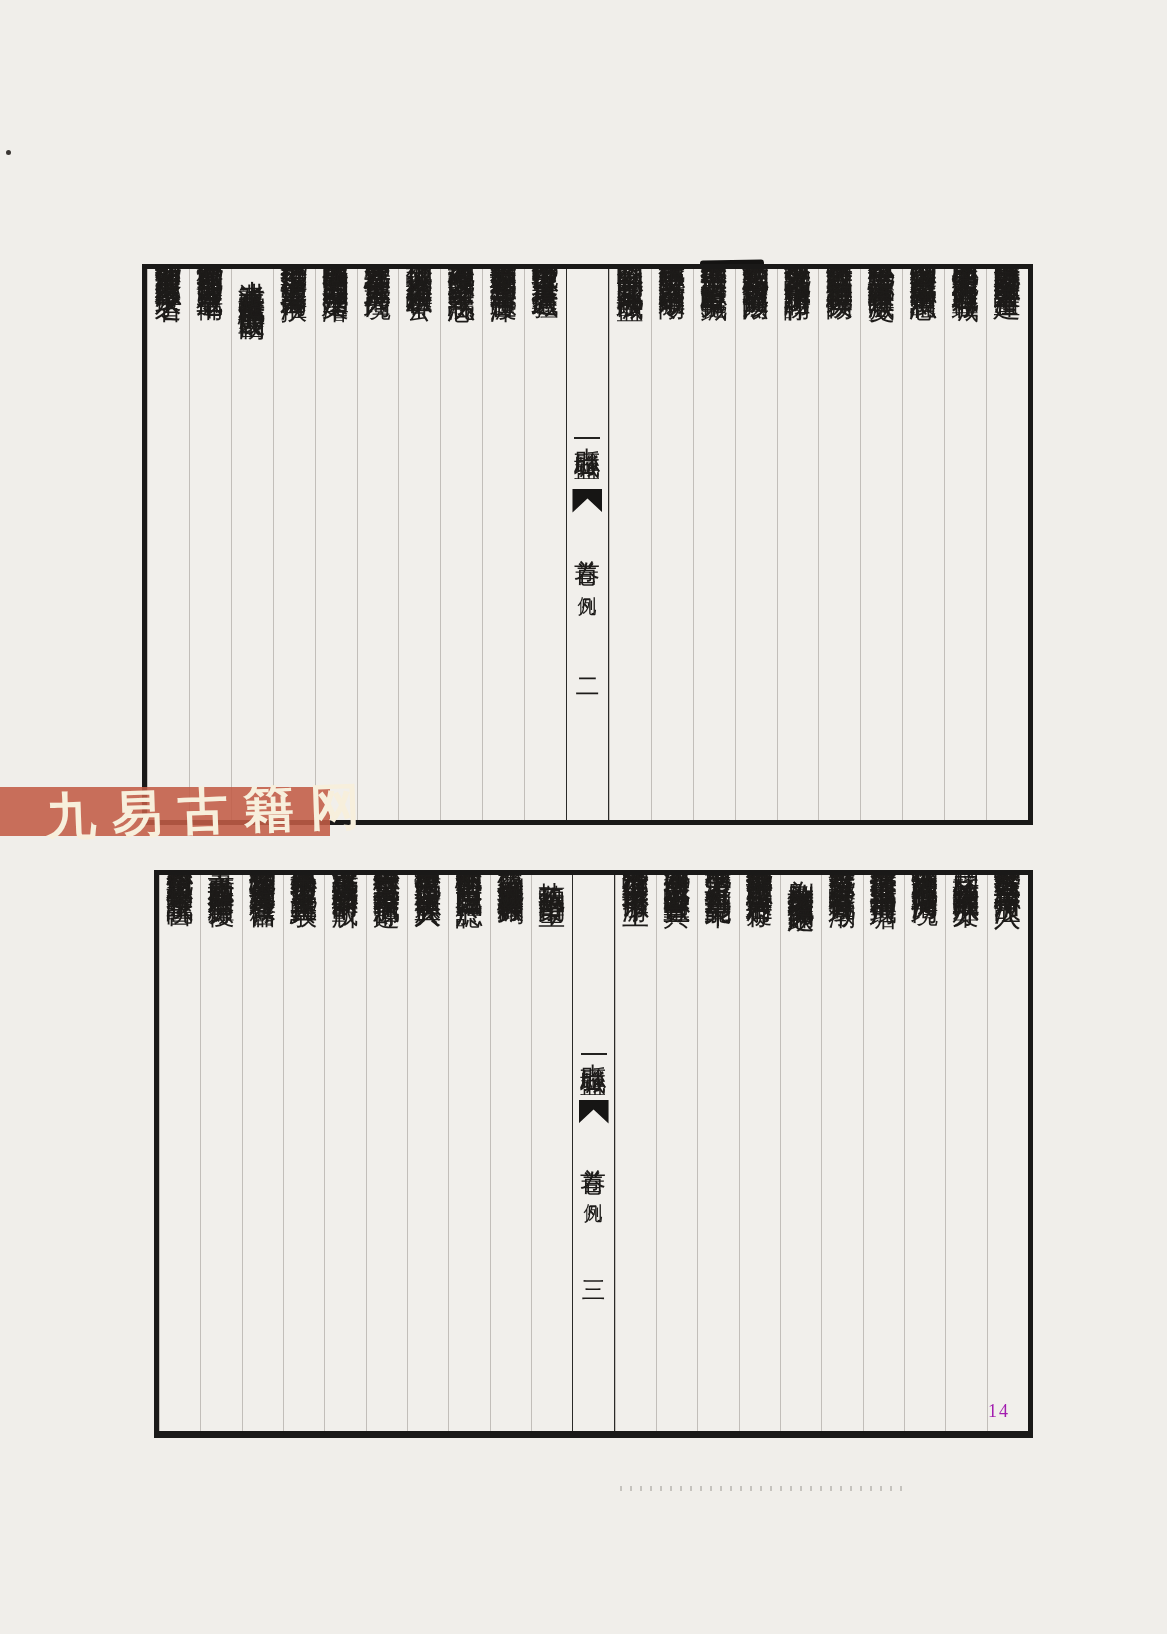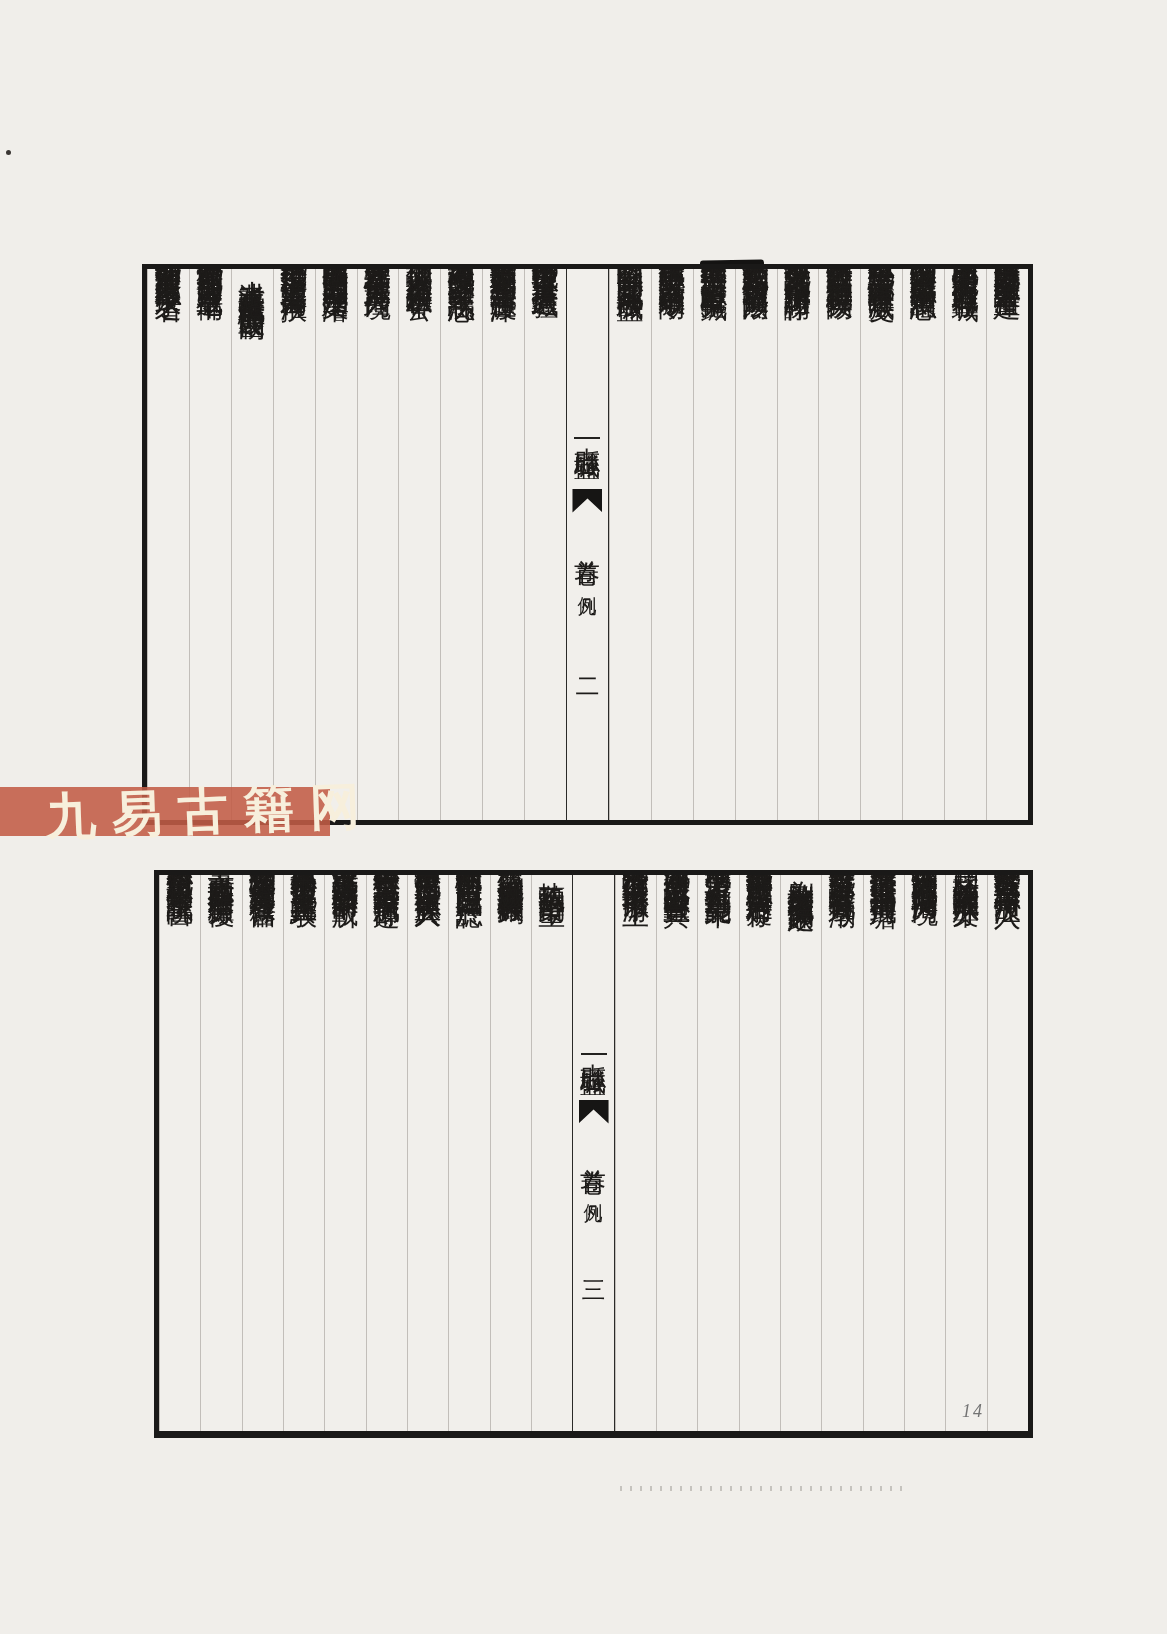--- a/index.html
+++ b/index.html
@@ -34,22 +34,22 @@
   
   .watermark{position:absolute;left:0;top:787px;width:330px;height:49px;
              background:rgba(194,92,70,.88);z-index:5;display:flex;align-items:center;}
   .watermark span{font-size:50px;font-weight:bold;color:#f7efdc;line-height:49px;
                   letter-spacing:16px;padding-left:46px;transform:rotate(-2deg);
                   font-family:"DejaVu Serif","Liberation Serif",serif;white-space:nowrap;}
   
   .ink-blob{position:absolute;left:700px;top:260px;width:64px;height:7px;background:#141312;
             border-radius:3px;transform:rotate(-1deg);}
   .corner-dot{position:absolute;left:6px;top:150px;width:5px;height:5px;background:#3a3633;border-radius:50%;}
-  .page-number{position:absolute;left:962px;top:1401px;font-size:18px;letter-spacing:2px;color:#737373;
-               font-family:"Liberation Serif","DejaVu Serif",serif;font-style:italic;}
+  .page-number{position:absolute;left:988px;top:1401px;font-size:18px;letter-spacing:2px;color:#a21caf;
+               font-family:"Liberation Serif","DejaVu Serif",serif;}
   .noise-row{position:absolute;left:620px;top:1486px;width:285px;height:5px;opacity:.5;
              background:repeating-linear-gradient(90deg,rgba(85,80,74,.55) 0 2px,transparent 2px 10px);
              filter:blur(.4px);}
 </style>
 </head>
 <body>
 
 <div class="page">
 
   <div class="corner-dot"></div>

